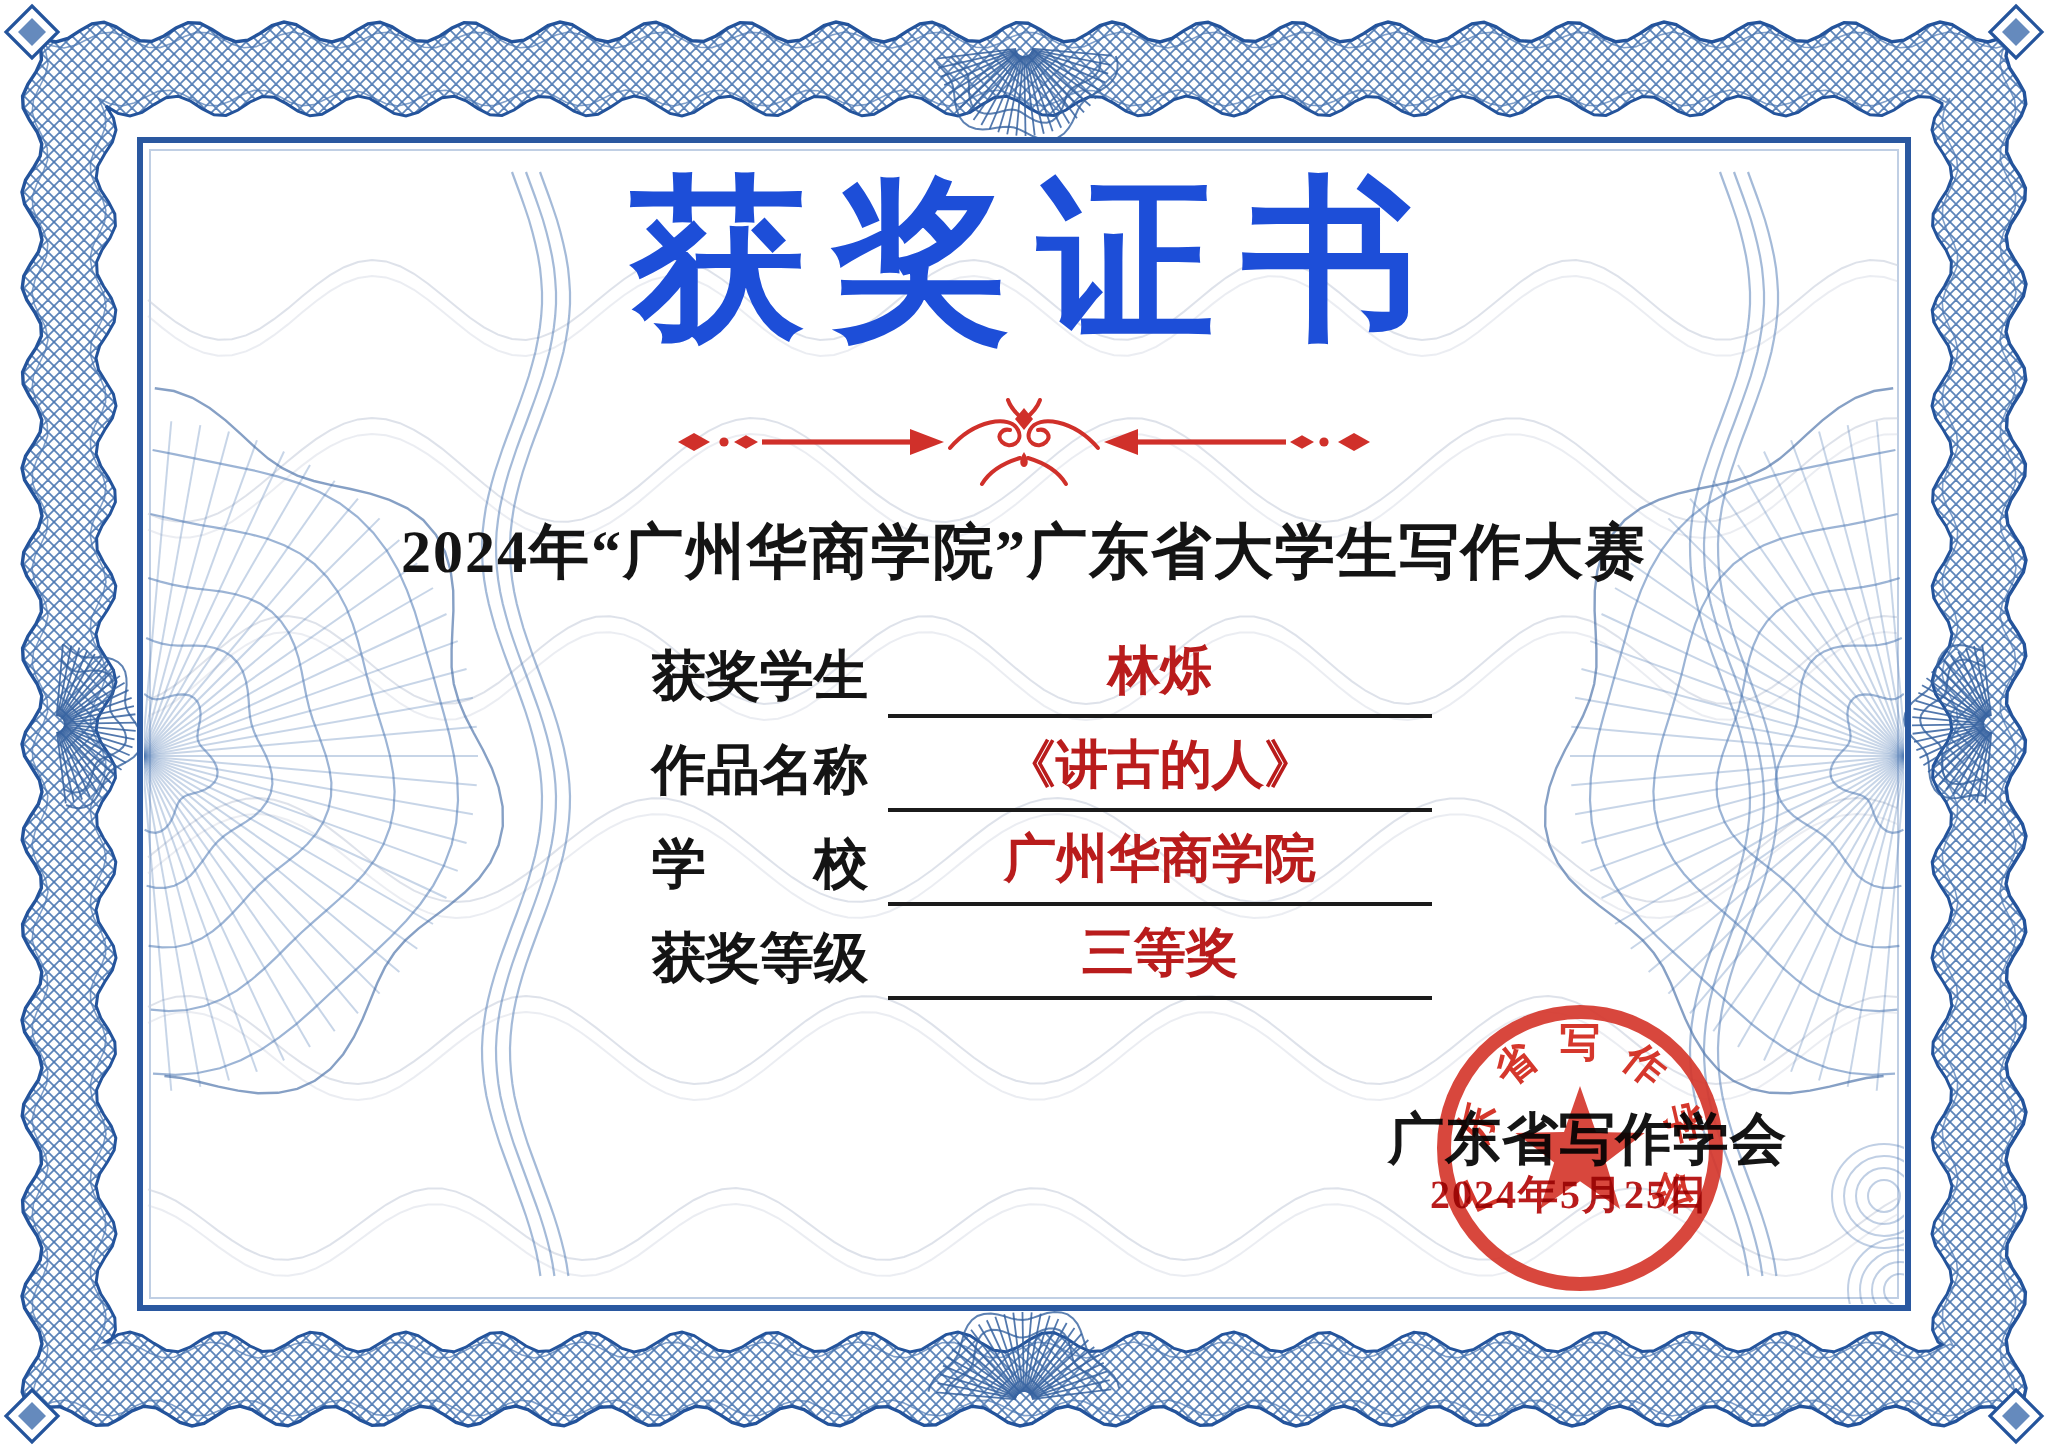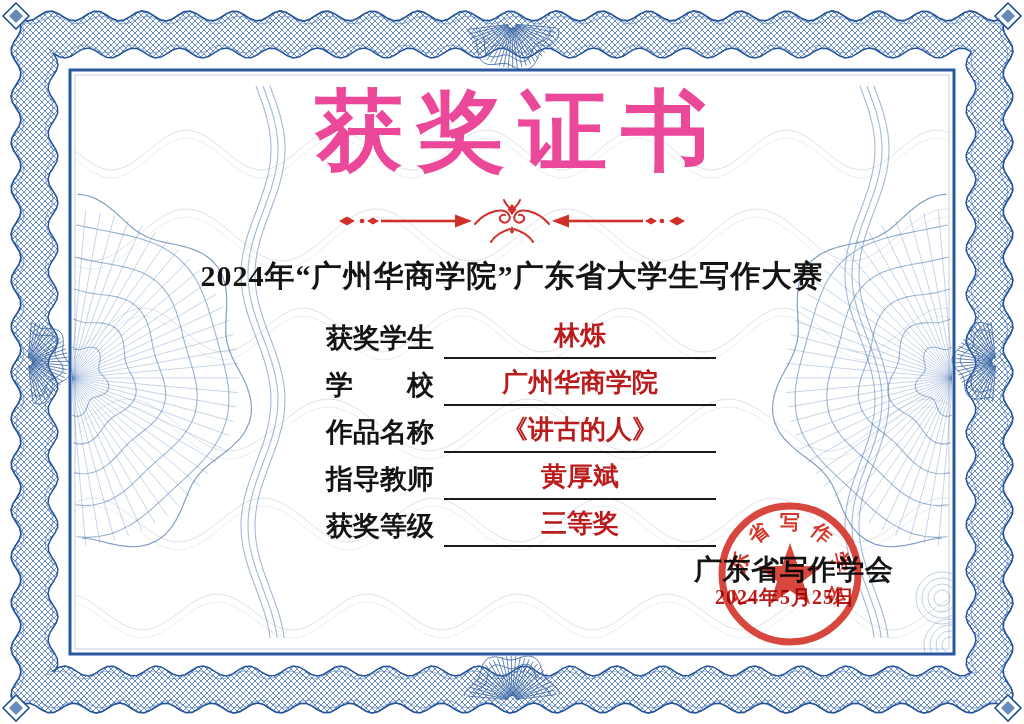--- a/index.html
+++ b/index.html
@@ -3,21 +3,21 @@
 <meta charset="utf-8">
 <style>
   html,body{margin:0;padding:0;background:#ffffff;}
   .certificate{
     position:relative;width:1024px;height:724px;background:#ffffff;overflow:hidden;
     font-family:"Liberation Serif","DejaVu Serif",serif;
   }
   #decor{position:absolute;left:0;top:0;z-index:0;}
   .cert-title{
     position:absolute;left:0;right:0;top:84px;margin:0;z-index:2;
-    text-align:center;font-size:88px;font-weight:700;color:#ec4899;
+    text-align:center;font-size:88px;font-weight:700;color:#1d4ed8;
     letter-spacing:14px;padding-left:14px;line-height:1.1;
   }
   .divider{position:absolute;left:337px;top:198px;z-index:2;}
   .competition{
     position:absolute;left:0;right:0;top:256px;z-index:2;
     text-align:center;font-size:30px;font-weight:700;color:#141414;letter-spacing:1px;
   }
   .fields{position:absolute;left:326px;top:312px;z-index:2;width:400px;}
   .frow{display:flex;align-items:flex-end;height:47px;}
   .flabel{
@@ -359,30 +359,26 @@
   </svg>
 
   <div class="competition">2024年“广州华商学院”广东省大学生写作大赛</div>
 
   <div class="fields">
     <div class="frow">
       <span class="flabel">获奖学生</span>
       <span class="fline">林烁</span>
     </div>
     <div class="frow">
-      <span class="flabel">学　　校</span>
-      <span class="fline">广州华商学院</span>
-    </div>
-    <div class="frow">
       <span class="flabel">作品名称</span>
       <span class="fline">《讲古的人》</span>
     </div>
     <div class="frow">
-      <span class="flabel">指导教师</span>
-      <span class="fline">黄厚斌</span>
+      <span class="flabel">学　　校</span>
+      <span class="fline">广州华商学院</span>
     </div>
     <div class="frow">
       <span class="flabel">获奖等级</span>
       <span class="fline">三等奖</span>
     </div>
   </div>
 
   <div class="seal">
     <svg width="146" height="146" viewBox="0 0 146 146">
       <circle cx="73" cy="73" r="68" fill="none" stroke="#d5372c" stroke-width="7" opacity="0.92"></circle>

